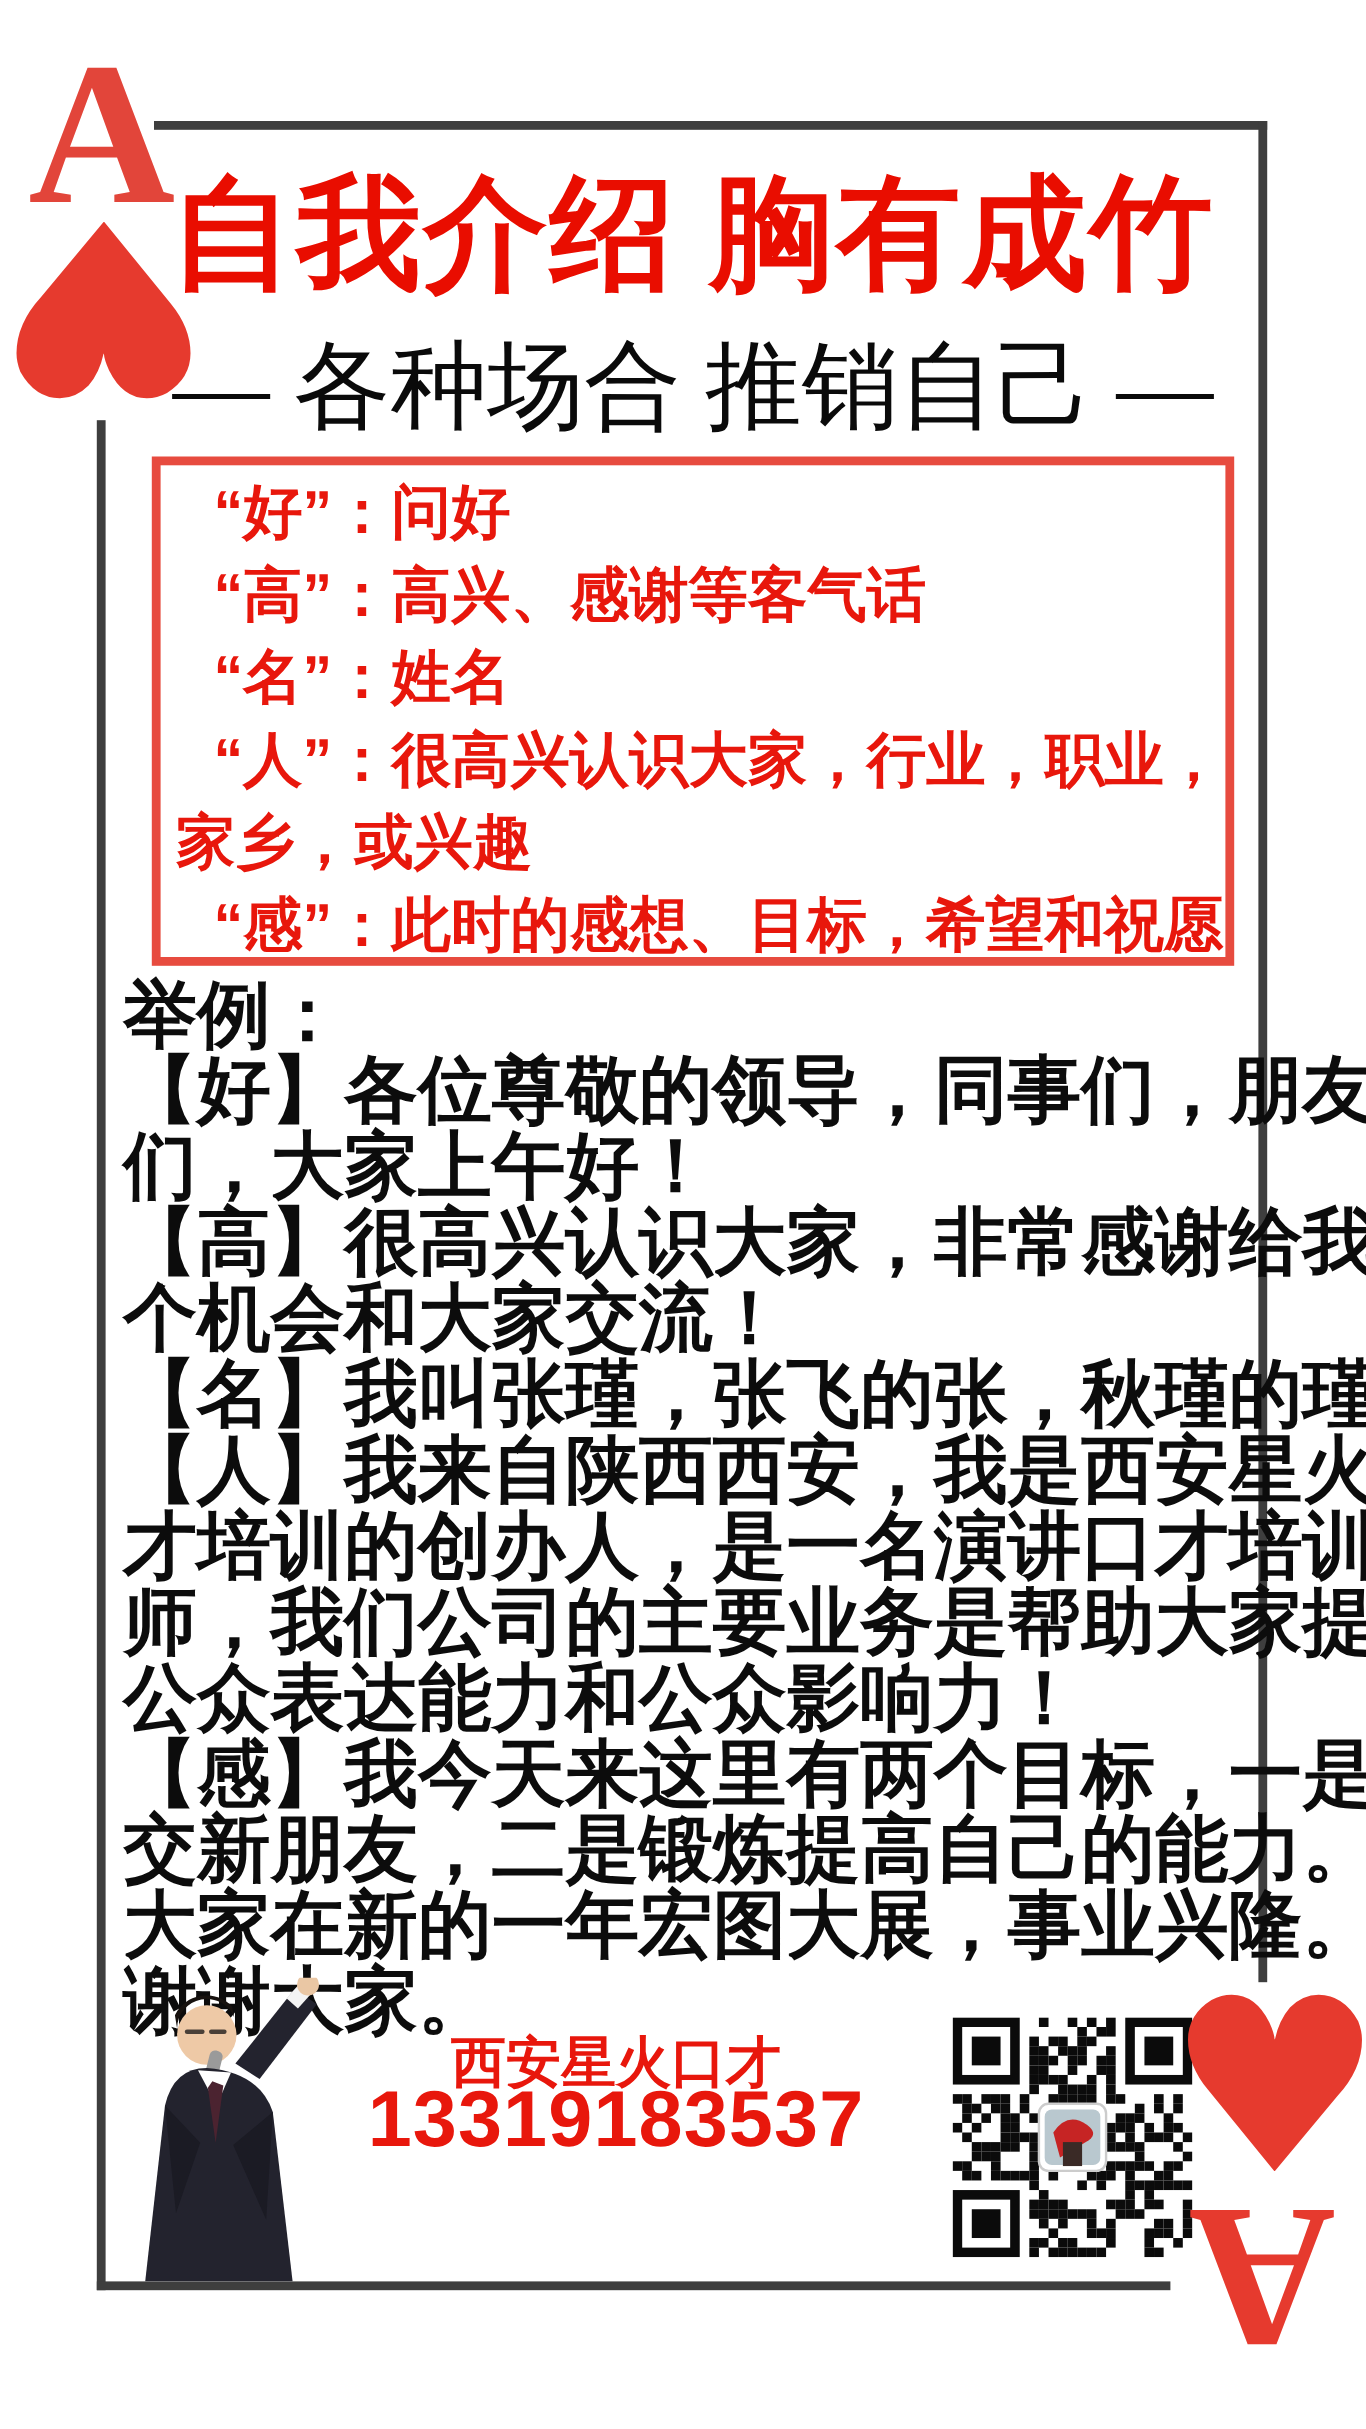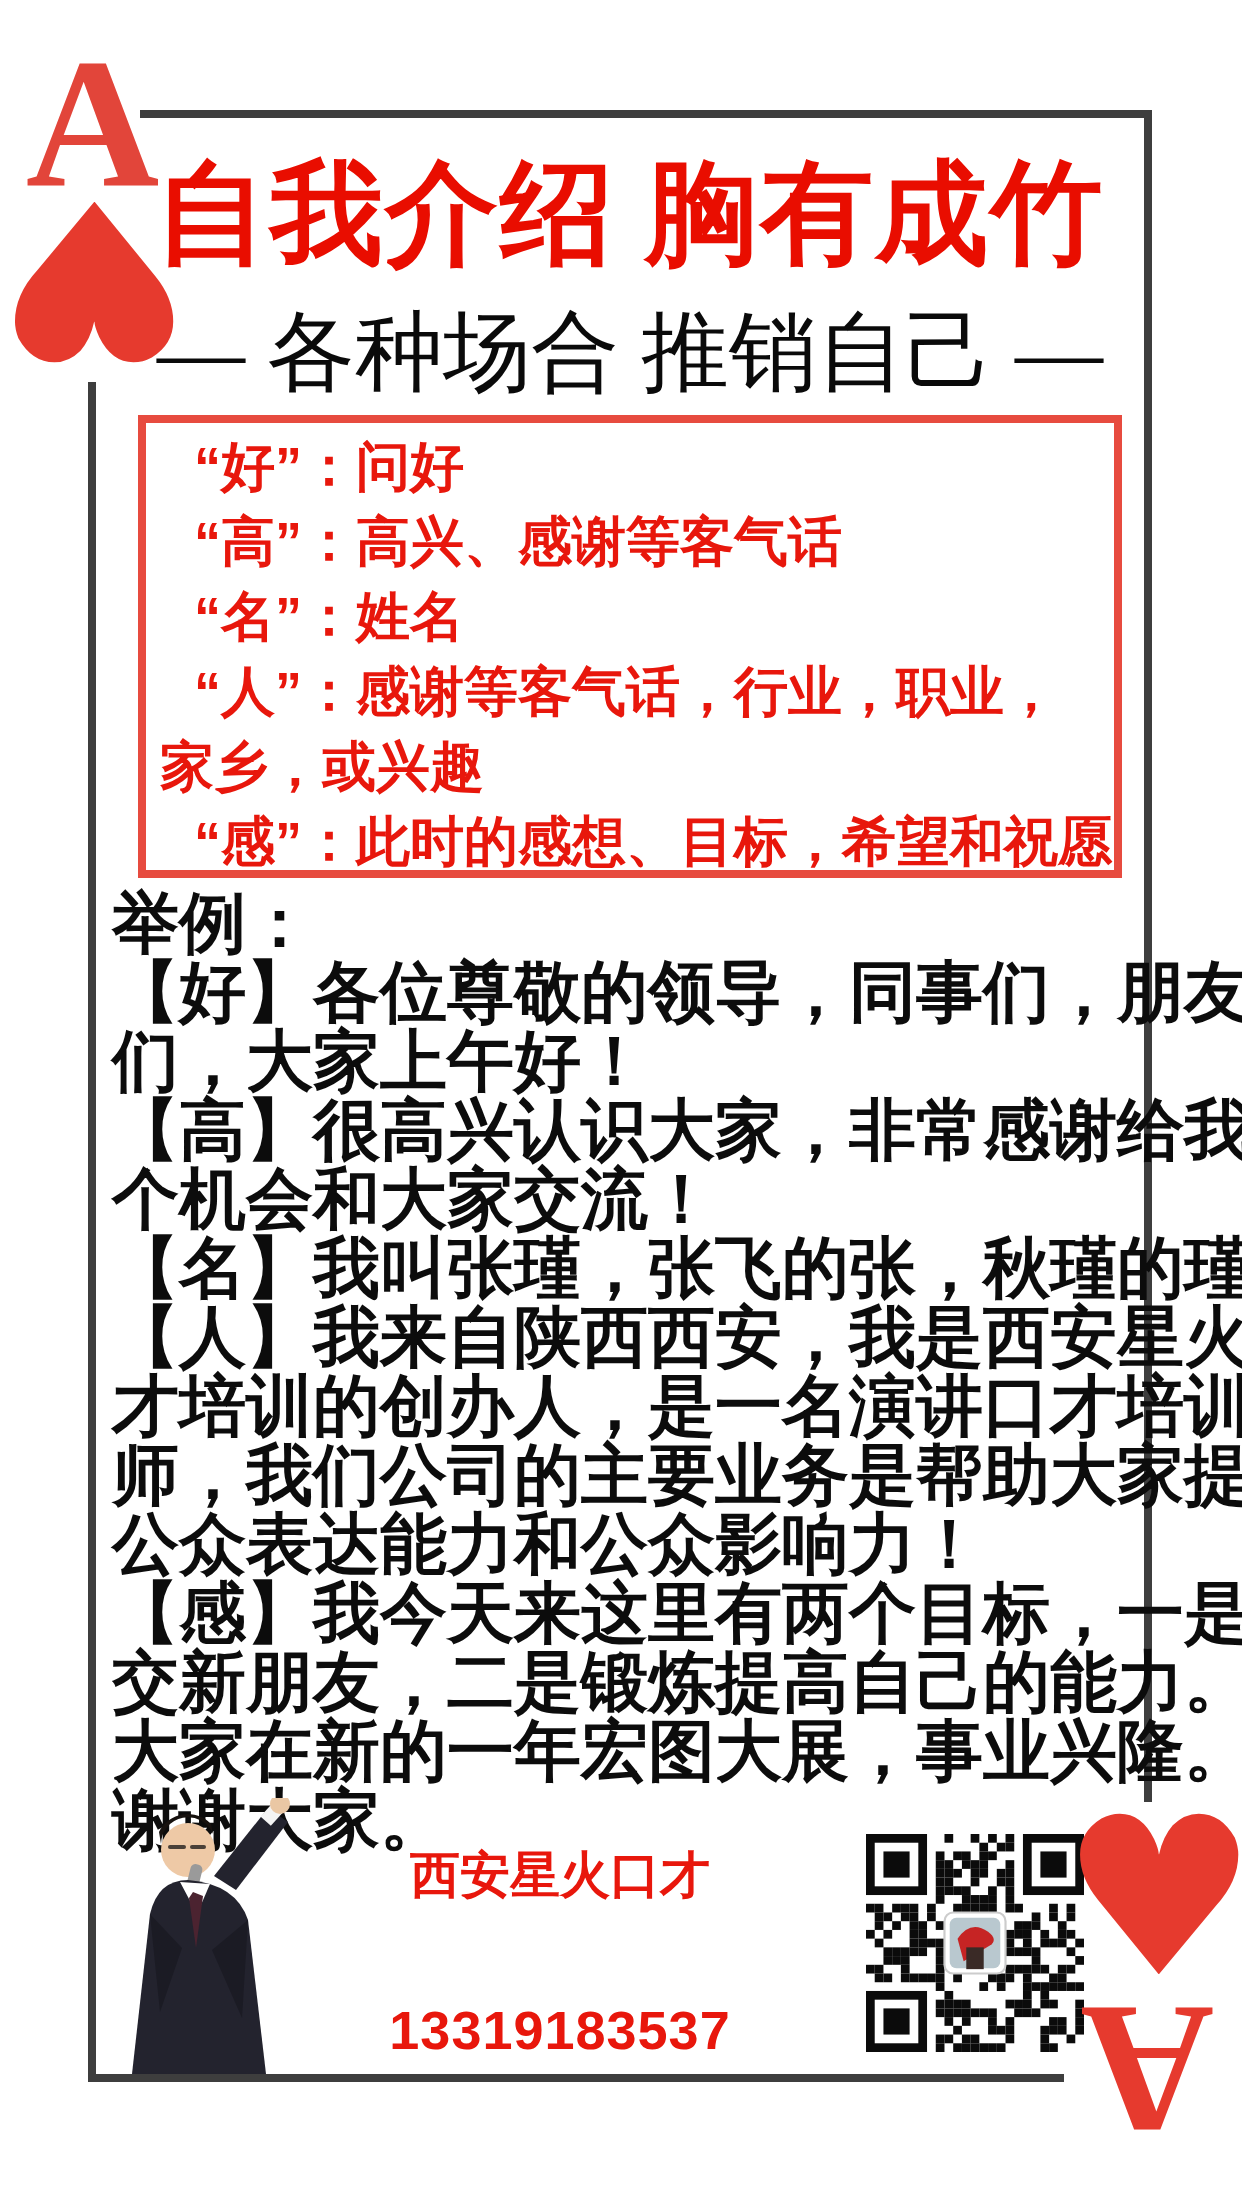--- a/index.html
+++ b/index.html
@@ -50,21 +50,21 @@
     position:absolute;left:112px;top:888px;width:1044px;
     font-size:67px;line-height:69px;font-weight:600;color:#0c0c0c;white-space:pre;
   }
 
   .footer-line{
     position:absolute;left:240px;width:640px;text-align:center;
     font-weight:800;color:#e8170c;white-space:pre;
   }
   .footer-brand{top:1847px;font-size:50px;line-height:56px;}
   .footer-book{top:1955px;font-size:47px;line-height:56px;}
-  .footer-phone{top:2000px;font-size:54px;line-height:60px;letter-spacing:1px;}
+  .footer-phone{top:1897px;font-size:72px;line-height:60px;letter-spacing:1px;}
 
   .speaker{position:absolute;left:96px;top:1798px;width:212px;height:276px;}
   .qr{position:absolute;left:866px;top:1834px;width:218px;height:218px;}
 </style>
 </head>
 <body>
 
 <div class="poster">
 
   <div class="frame frame-top"></div>
@@ -75,21 +75,21 @@
   <div class="corner-rank rank-tl">A</div>
   <div class="corner-heart heart-tl">♥</div>
 
   <div class="title">自我介绍 胸有成竹</div>
   <div class="subtitle">— 各种场合 推销自己 —</div>
 
   <div class="formula-box">
     <div class="formula-line indent">“好”：问好</div>
     <div class="formula-line indent">“高”：高兴、感谢等客气话</div>
     <div class="formula-line indent">“名”：姓名</div>
-    <div class="formula-line indent">“人”：感谢等客气话，行业，职业，</div>
+    <div class="formula-line indent">“人”：很高兴认识大家，行业，职业，</div>
     <div class="formula-line">家乡，或兴趣</div>
     <div class="formula-line indent">“感”：此时的感想、目标，希望和祝愿</div>
   </div>
 
   <div class="example">举例：
 【好】各位尊敬的领导，同事们，朋友
 们，大家上午好！
 【高】很高兴认识大家，非常感谢给我这
 个机会和大家交流！
 【名】我叫张瑾，张飞的张，秋瑾的瑾。

